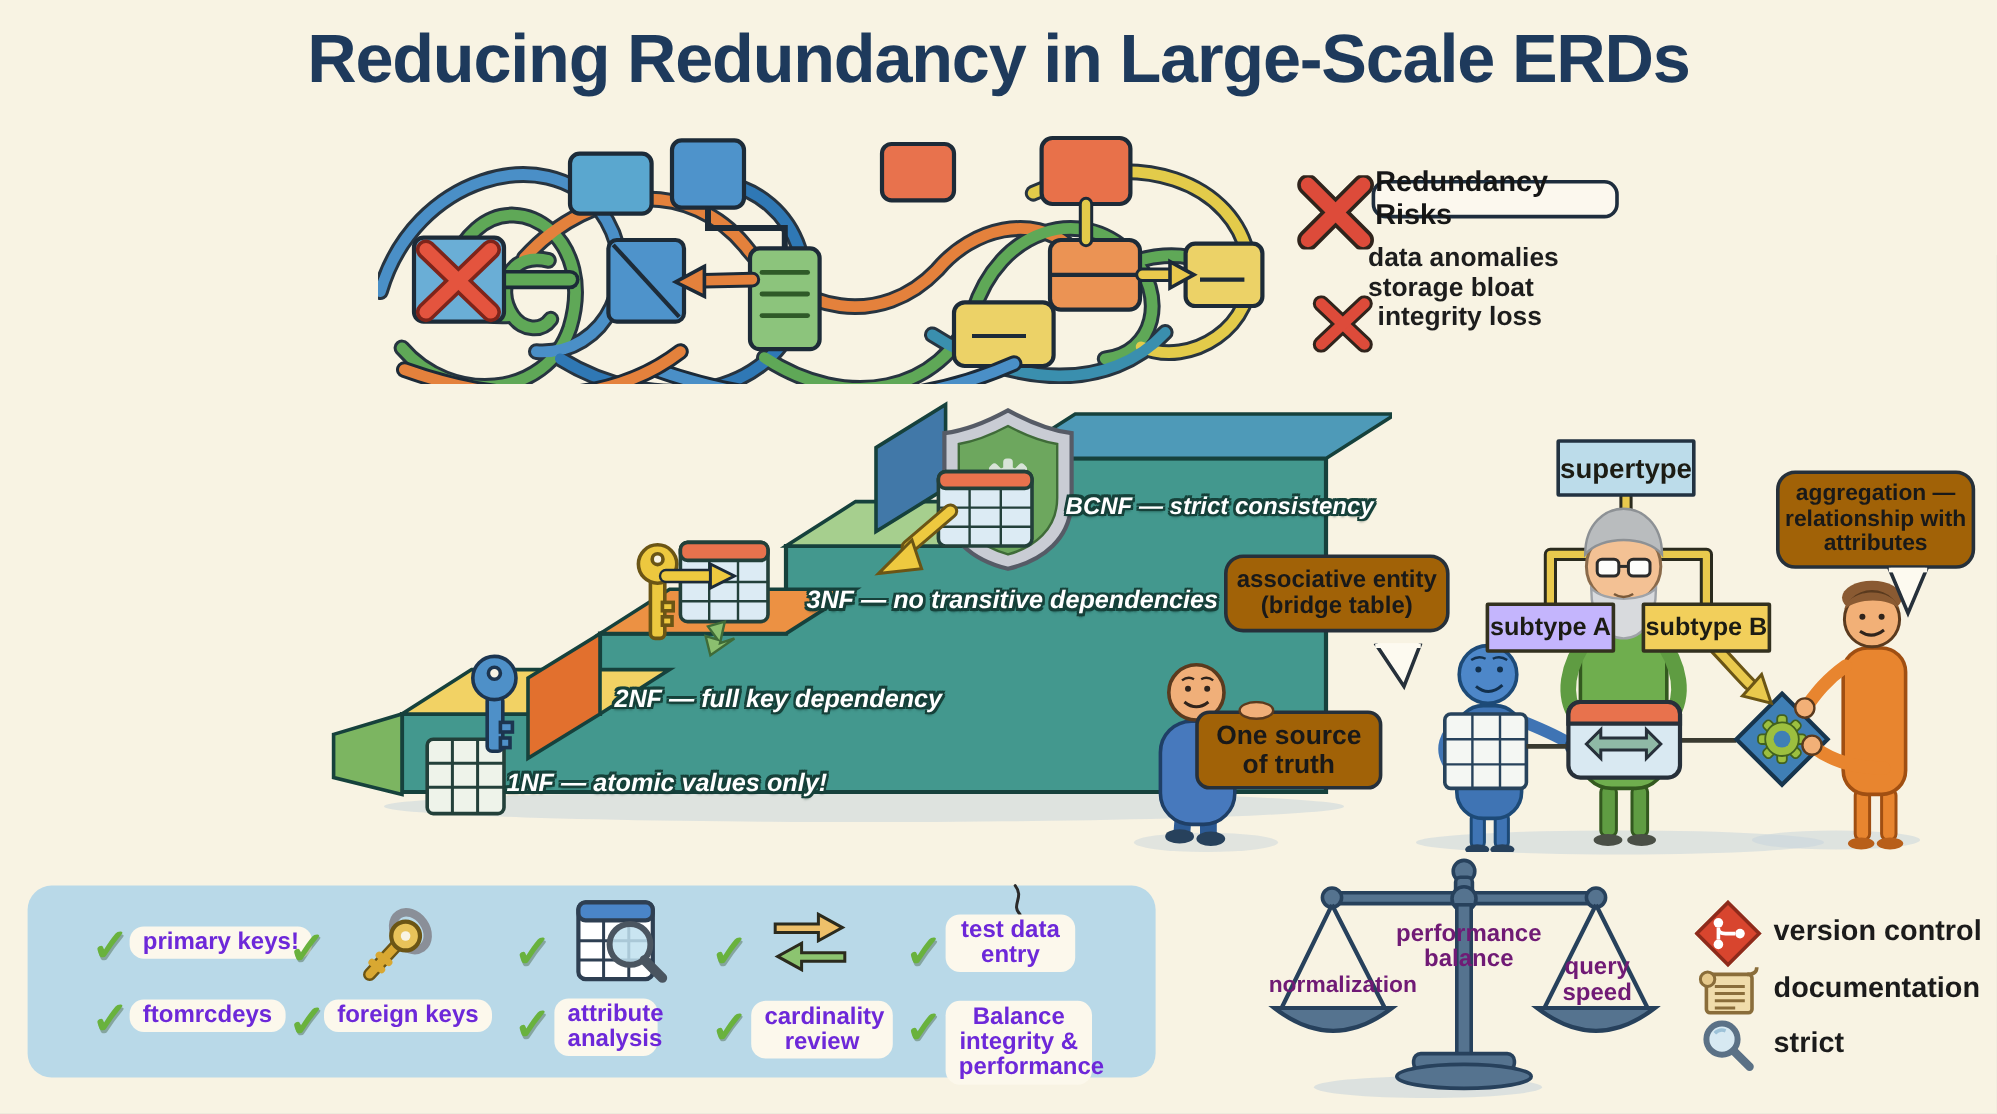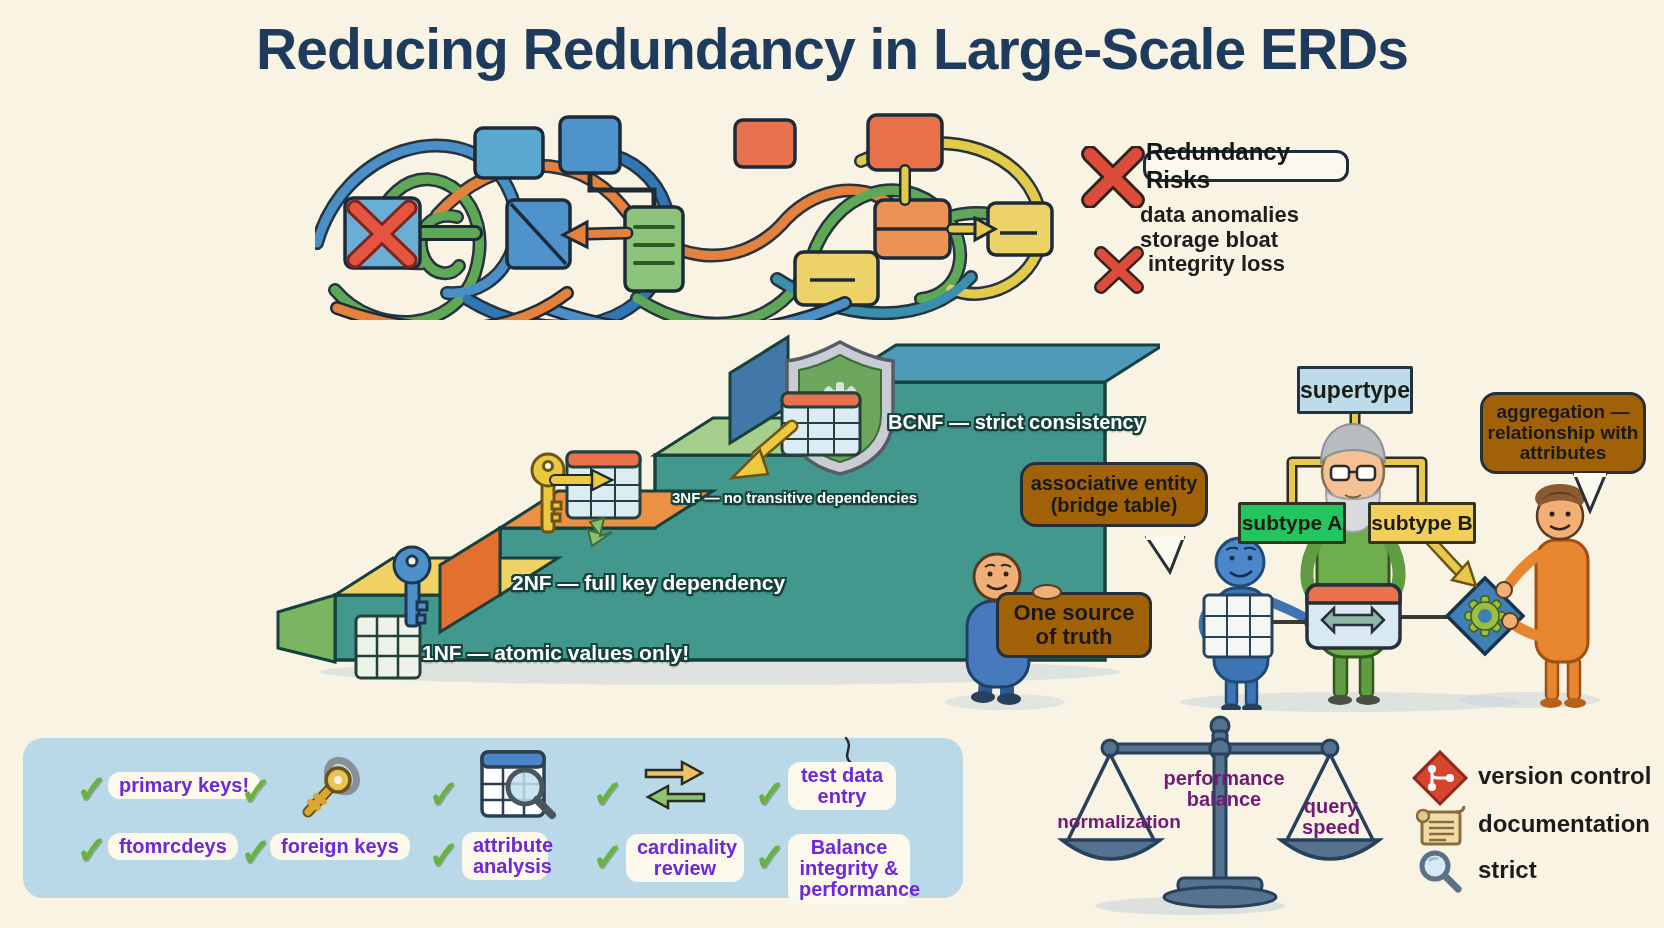--- a/index.html
+++ b/index.html
@@ -4,21 +4,21 @@
 <style>
   html,body{margin:0;padding:0;background:#e8e4d8;}
   .canvas{position:relative;width:1664px;height:928px;background:#f8f3e3;overflow:hidden;
           font-family:"Liberation Sans",sans-serif;}
   .abs{position:absolute;}
   .title{top:16px;left:0;width:100%;text-align:center;font-size:57px;font-weight:bold;
          color:#1e3a5c;letter-spacing:-1px;}
   
   .olabel{position:absolute;font-weight:bold;color:#fff;white-space:nowrap;
     text-shadow:-2px -2px 0 #16413a,2px -2px 0 #16413a,-2px 2px 0 #16413a,2px 2px 0 #16413a,
-                 0 -2px 0 #16413a,0 2px 0 #16413a,-2px 0 0 #16413a,2px 0 0 #16413a,0 3px 2px rgba(10,40,35,.5);}
+                 0 -2px 0 #16413a,0 2px 0 #16413a,-2px 0 0 #16413a,2px 0 0 #16413a,0 3px 2px rgba(10,40,35,.5);font-style:italic;}
   .bubble{position:absolute;background:#a16207;border:3px solid #26303a;border-radius:16px;
           font-weight:bold;color:#191919;text-align:center;line-height:1.08;box-sizing:border-box;}
   .node{position:absolute;border:3px solid #33311f;border-radius:2px;font-weight:bold;color:#1c1c14;
         display:flex;align-items:center;justify-content:center;box-sizing:border-box;}
   .risk-head{position:absolute;background:#fcf8ee;border:3px solid #1e2d3d;border-radius:12px;
         font-weight:bold;color:#161616;display:flex;align-items:center;justify-content:center;box-sizing:border-box;}
   .risk-item{position:absolute;font-weight:bold;color:#1d1d1d;font-size:22px;white-space:nowrap;}
   .panel{position:absolute;background:#b9d9e8;border-radius:20px;}
   .pill{position:absolute;background:#fcf8ec;border-radius:12px;padding:3px 11px;font-weight:bold;
         color:#6d28d9;font-size:20px;text-align:center;line-height:1.06;box-sizing:border-box;}
@@ -205,21 +205,21 @@
     </g>
     <g>
       <path d="M532,96 L497,126" stroke="#6b5515" stroke-width="13" stroke-linecap="round"></path>
       <path d="M532,96 L497,126" stroke="#eec93f" stroke-width="8" stroke-linecap="round"></path>
       <polygon points="472,148 500,120 508,144" fill="#eec93f" stroke="#6b5515" stroke-width="2.5"></polygon>
     </g>
   </svg>
 
   <div class="olabel" style="left:422px;top:641px;font-size:21px">1NF — atomic values only!</div>
   <div class="olabel" style="left:512px;top:571px;font-size:21px">2NF — full key dependency</div>
-  <div class="olabel" style="left:672px;top:489px;font-size:15px">3NF — no transitive dependencies</div>
+  <div class="olabel" style="left:672px;top:489px;font-size:21px">3NF — no transitive dependencies</div>
   <div class="olabel" style="left:888px;top:411px;font-size:20px">BCNF — strict consistency</div>
 
   <div class="bubble" style="left:1020px;top:462px;width:188px;padding:8px 4px;font-size:20px">associative entity (bridge table)</div>
   <svg class="abs" style="left:1140px;top:536px" width="52" height="40" viewBox="0 0 52 40">
     <path d="M6,0 L30,36 L44,0" fill="#fdfaf0" stroke="#26303a" stroke-width="3"></path>
     <rect x="6" y="0" width="38" height="4" fill="#fdfaf0"></rect>
   </svg>
 
   <svg class="abs" style="left:945px;top:545px" width="200" height="162" viewBox="0 0 200 162">
     <path d="M43,108 L40,148" stroke="#2c5a94" stroke-width="14" stroke-linecap="round"></path>
@@ -326,21 +326,21 @@
       <ellipse cx="460" cy="158" rx="25" ry="14" fill="#8a5a32"></ellipse>
       <circle cx="460" cy="176" r="23" fill="#f2b077" stroke="#5a3a1e" stroke-width="2.5"></circle>
       <path d="M437,168 C440,150 478,148 483,168 C474,158 448,158 437,168 Z" fill="#8a5a32"></path>
       <circle cx="452" cy="174" r="2.5" fill="#30241c"></circle>
         <circle cx="468" cy="174" r="2.5" fill="#30241c"></circle>
       <path d="M450,186 Q460,193 470,185" stroke="#30241c" stroke-width="2.5" fill="none"></path>
     </g>
   </svg>
 
   <div class="node" style="left:1297px;top:366px;width:116px;height:48px;background:#bcdcea;font-size:23px;border-color:#223241">supertype</div>
-  <div class="node" style="left:1238px;top:502px;width:108px;height:42px;background:#22c55e;font-size:21px">subtype A</div>
+  <div class="node" style="left:1238px;top:502px;width:108px;height:42px;background:#c4b5fd;font-size:21px">subtype A</div>
   <div class="node" style="left:1368px;top:502px;width:108px;height:42px;background:#f2cf5b;font-size:21px">subtype B</div>
 
   <div class="bubble" style="left:1480px;top:392px;width:166px;padding:7px 4px;font-size:19px">aggregation — relationship with attributes</div>
   <svg class="abs" style="left:1566px;top:473px" width="46" height="42" viewBox="0 0 46 42">
     <path d="M8,0 L24,38 L40,0" fill="#fdfaf0" stroke="#26303a" stroke-width="3"></path>
     <rect x="8" y="0" width="32" height="4" fill="#fdfaf0"></rect>
   </svg>
 
   <div class="panel" style="left:23px;top:738px;width:940px;height:160px"></div>
 

